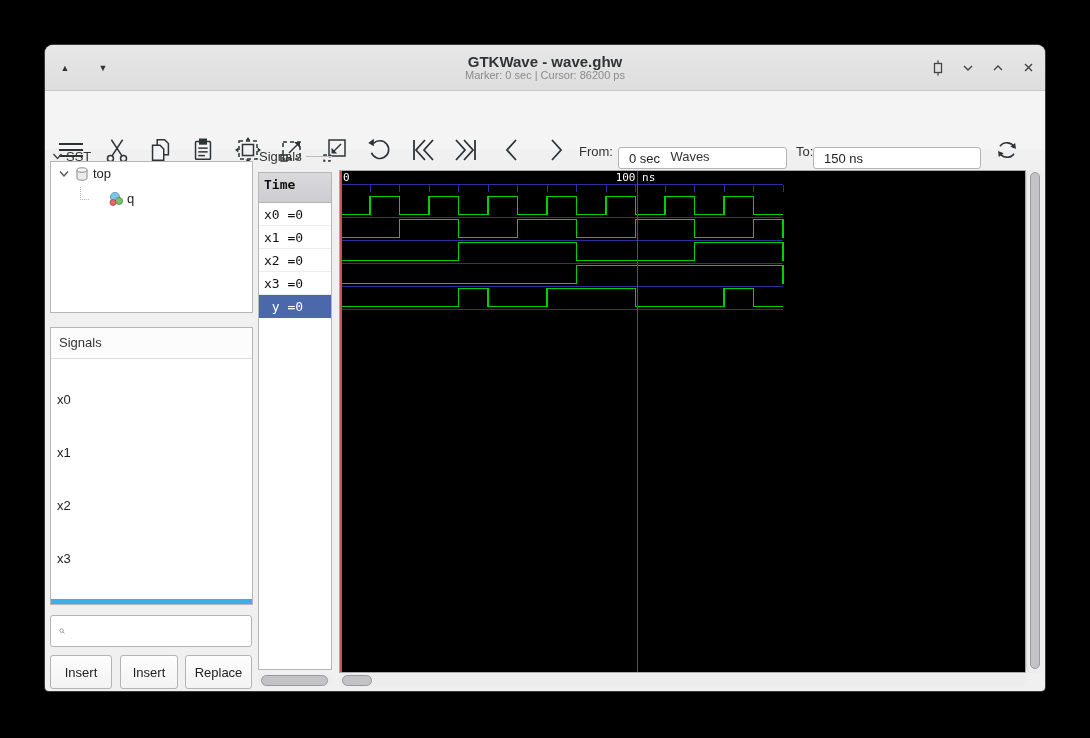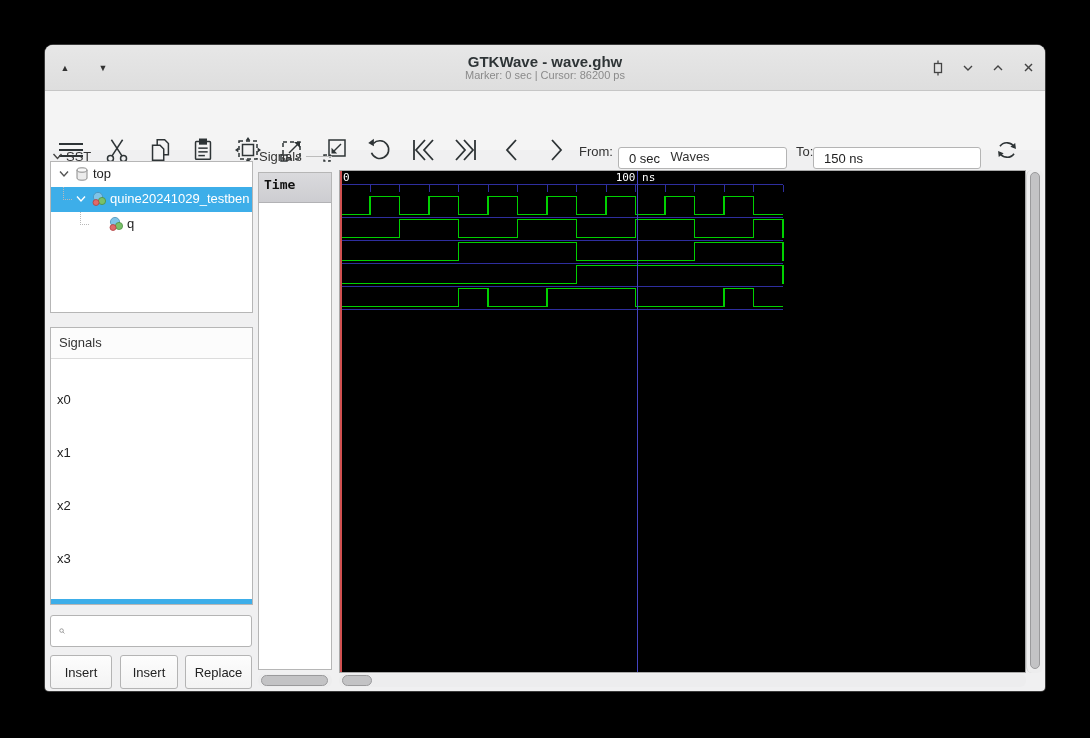--- a/index.html
+++ b/index.html
@@ -267,32 +267,20 @@
         <div class="tree-row">
           <span class="tree-expander" style="left: 7px;"><svg width="12" height="12" viewBox="0 0 12 12">
               <polyline points="2,3.5 6,8 10,3.5" fill="none" stroke="#555" stroke-width="1.4"></polyline>
             </svg></span>
           <span class="tree-icon" style="left: 23px;"><svg width="16" height="16" viewBox="0 0 16 16">
               <path d="M3 4 v8 a5 2.2 0 0 0 10 0 v-8" fill="#ececec" stroke="#8a8a8a" stroke-width="1"></path>
               <ellipse cx="8" cy="4" rx="5" ry="2.2" fill="#f8f8f8" stroke="#8a8a8a" stroke-width="1"></ellipse>
             </svg></span>
           <span class="tree-label" style="left: 42px;">top</span>
         </div>
-        <div class="tree-row selected">
-          <span class="tree-guide" style="left: 12px; top: 0px; width: 8px; height: 12px; border-left: 1px dotted rgb(170, 170, 170); border-bottom: 1px dotted rgb(170, 170, 170);"></span>
-          <span class="tree-expander" style="left: 24px;"><svg width="12" height="12" viewBox="0 0 12 12">
-              <polyline points="2,3.5 6,8 10,3.5" fill="none" stroke="#fff" stroke-width="1.4"></polyline>
-            </svg></span>
-          <span class="tree-icon" style="left: 40px;"><svg width="16" height="16" viewBox="0 0 16 16">
-              <circle cx="7" cy="6" r="4.6" fill="#7fc4e8" stroke="#4a90b8" stroke-width="0.8"></circle>
-              <circle cx="11" cy="10" r="3.6" fill="#79c06a" stroke="#4e8f42" stroke-width="0.8"></circle>
-              <circle cx="5" cy="11.5" r="3" fill="#e06a6a" stroke="#b04040" stroke-width="0.8"></circle>
-            </svg></span>
-          <span class="tree-label" style="left: 59px;">quine20241029_testben</span>
-        </div>
         <div class="tree-row">
           <span class="tree-guide" style="left: 29px; top: 0px; width: 8px; height: 12px; border-left: 1px dotted rgb(170, 170, 170); border-bottom: 1px dotted rgb(170, 170, 170);"></span>
           <span class="tree-icon" style="left: 57px;"><svg width="16" height="16" viewBox="0 0 16 16">
               <circle cx="7" cy="6" r="4.6" fill="#7fc4e8" stroke="#4a90b8" stroke-width="0.8"></circle>
               <circle cx="11" cy="10" r="3.6" fill="#79c06a" stroke="#4e8f42" stroke-width="0.8"></circle>
               <circle cx="5" cy="11.5" r="3" fill="#e06a6a" stroke="#b04040" stroke-width="0.8"></circle>
             </svg></span>
           <span class="tree-label" style="left: 76px;">q</span>
         </div>
       </div>
@@ -316,20 +304,27 @@
     </svg>
     <input placeholder="" style="">
   </div>
 
   <button class="btn" style="left:5px;width:62px;">Insert</button>
   <button class="btn" style="left:75px;width:58px;">Insert</button>
   <button class="btn" style="left:140px;width:67px;">Replace</button>
 
   <div class="panel wnames" style="left:213px;top:127px;width:74px;height:498px;">
     <div class="wn-header">Time</div>
+    <div id="wave-name-rows">
+        <div class="wn-row">x0 =0</div>
+        <div class="wn-row">x1 =0</div>
+        <div class="wn-row">x2 =0</div>
+        <div class="wn-row">x3 =0</div>
+        <div class="wn-row selected"> y =0</div>
+      </div>
   </div>
   <div class="sb-track" style="left:213px;top:629px;width:74px;height:13px;">
     <div class="sb-thumb" style="left:3px;top:1px;width:67px;height:11px;"></div>
   </div>
 
   <div class="waves-area" style="left:294px;top:125px;width:687px;height:503px;">
     <svg id="wave-svg" width="685" height="501">
         <line x1="0.5" y1="13.5" x2="443" y2="13.5" stroke="#2e2e9e" stroke-width="1" shape-rendering="crispEdges"></line>
         <line x1="0.5" y1="13.5" x2="0.5" y2="20.5" stroke="#2e2e9e" stroke-width="1" shape-rendering="crispEdges"></line>
         <line x1="30" y1="13.5" x2="30" y2="20.5" stroke="#2e2e9e" stroke-width="1" shape-rendering="crispEdges"></line>

